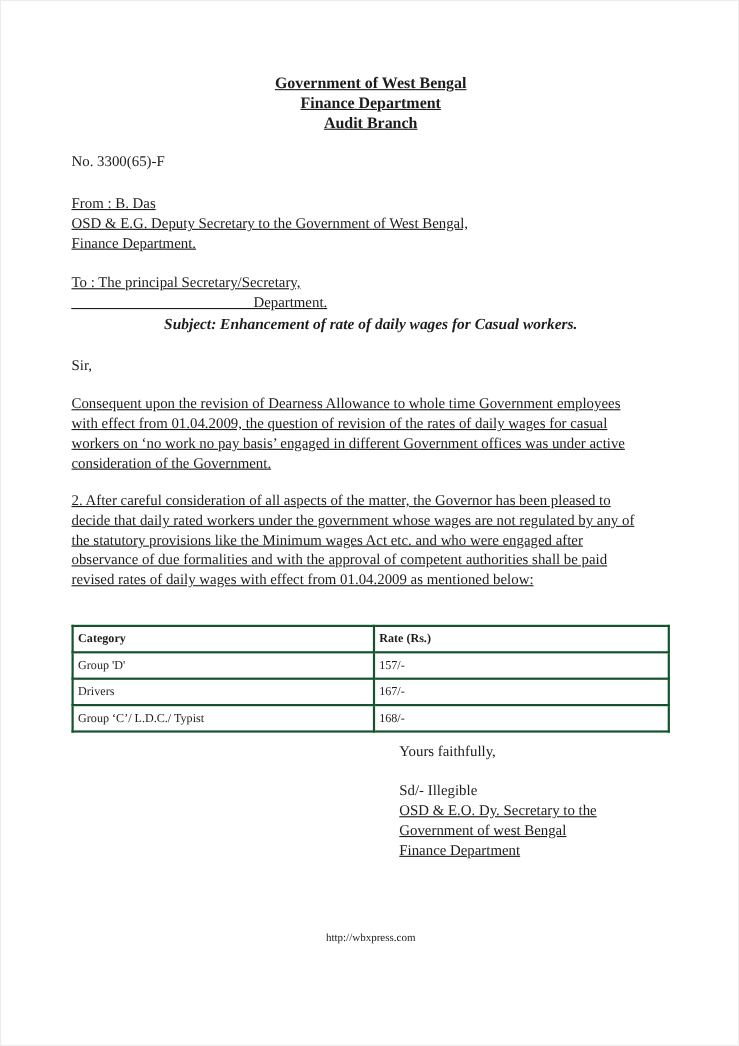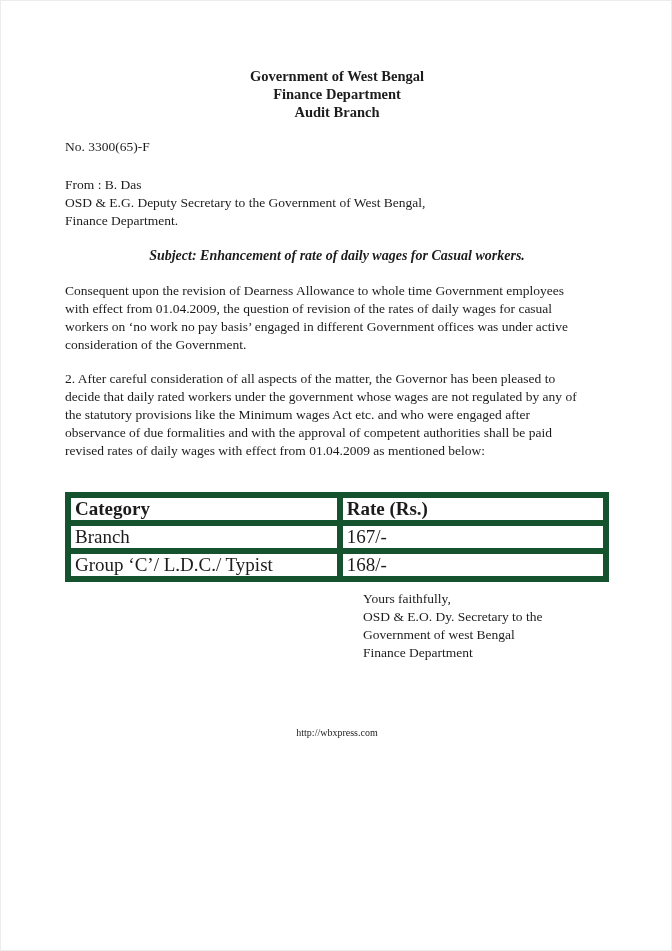--- a/index.html
+++ b/index.html
@@ -17,59 +17,59 @@
     overflow: hidden;
   }
   .page {
     box-sizing: border-box;
     width: 672px;
     height: 951px;
     padding: 66px 62px 0 64px;
     border: 1px solid #ececec;
     background: #ffffff;
   }
-  .pre { white-space: pre-line; }
+  .pre { white-space: pre-line; text-decoration: underline; }
 
   .letterhead {
     text-align: center;
     font-weight: bold;
     font-size: 14.5px;
     line-height: 18px;
   }
   .ref-row {
     margin-top: 17px;
     display: flex;
     justify-content: space-between;
     padding-right: 22px;
     gap: 16px;
   }
   .sender-block  { margin-top: 20px; }
   .recipient-block { margin-top: 18px; }
   .subject-line {
-    margin-top: 17px;
+    margin-top: 3px;
     text-align: center;
     font-weight: bold;
     font-style: italic;
     font-size: 14px;
   }
   .salutation { margin-top: 18px; }
   .para-1 { margin-top: 17px; }
   .para-2 { margin-top: 16px; }
 
   table.rates-table {
     margin-top: 32px;
     width: 100%;
     border-collapse: collapse;
   }
   table.rates-table th,
   table.rates-table td {
-    border: 6px solid #14532d;
+    border: 2px solid #14532d;
     padding: 2px 4px;
     text-align: left;
-    font-size: 19px;
+    font-size: 11px;
     line-height: 18px;
     font-weight: normal;
   }
   table.rates-table th { font-weight: bold; }
   table.rates-table .col-category { width: 50.5%; }
 
   .closing-block {
     margin-top: 8px;
     margin-left: auto;
     margin-right: 16px;
@@ -93,23 +93,26 @@
 Audit Branch</div>
 
   <div class="ref-row">
     <span>No. 3300(65)-F</span>
   </div>
 
   <div class="sender-block pre">From : B. Das
 OSD &amp; E.G. Deputy Secretary to the Government of West Bengal,
 Finance Department.</div>
 
+  <div class="recipient-block pre">To : The principal Secretary/Secretary,
+________________________ Department.</div>
 
   <div class="subject-line">Subject: Enhancement of rate of daily wages for Casual workers.</div>
 
+  <div class="salutation">Sir,</div>
 
   <div class="para-1 pre">Consequent upon the revision of Dearness Allowance to whole time Government employees
 with effect from 01.04.2009, the question of revision of the rates of daily wages for casual
 workers on ‘no work no pay basis’ engaged in different Government offices was under active
 consideration of the Government.</div>
 
   <div class="para-2 pre">2. After careful consideration of all aspects of the matter, the Governor has been pleased to
 decide that daily rated workers under the government whose wages are not regulated by any of
 the statutory provisions like the Minimum wages Act etc. and who were engaged after
 observance of due formalities and with the approval of competent authorities shall be paid
@@ -117,32 +120,37 @@
 
   <table class="rates-table">
     <thead>
       <tr>
         <th class="col-category">Category</th>
         <th>Rate (Rs.)</th>
       </tr>
     </thead>
     <tbody>
       <tr>
-        <td>Branch</td>
+        <td>Group 'D'</td>
+        <td>157/-</td>
+      </tr>
+      <tr>
+        <td>Drivers</td>
         <td>167/-</td>
       </tr>
       <tr>
         <td>Group ‘C’/ L.D.C./ Typist</td>
         <td>168/-</td>
       </tr>
     </tbody>
   </table>
 
   <div class="closing-block">
     <div>Yours faithfully,</div>
+    <div class="signature">Sd/- Illegible</div>
     <div class="pre">OSD &amp; E.O. Dy. Secretary to the
 Government of west Bengal
 Finance Department</div>
   </div>
 
   <div class="footer">http://wbxpress.com</div>
 
 </div>
 
 </body></html>

